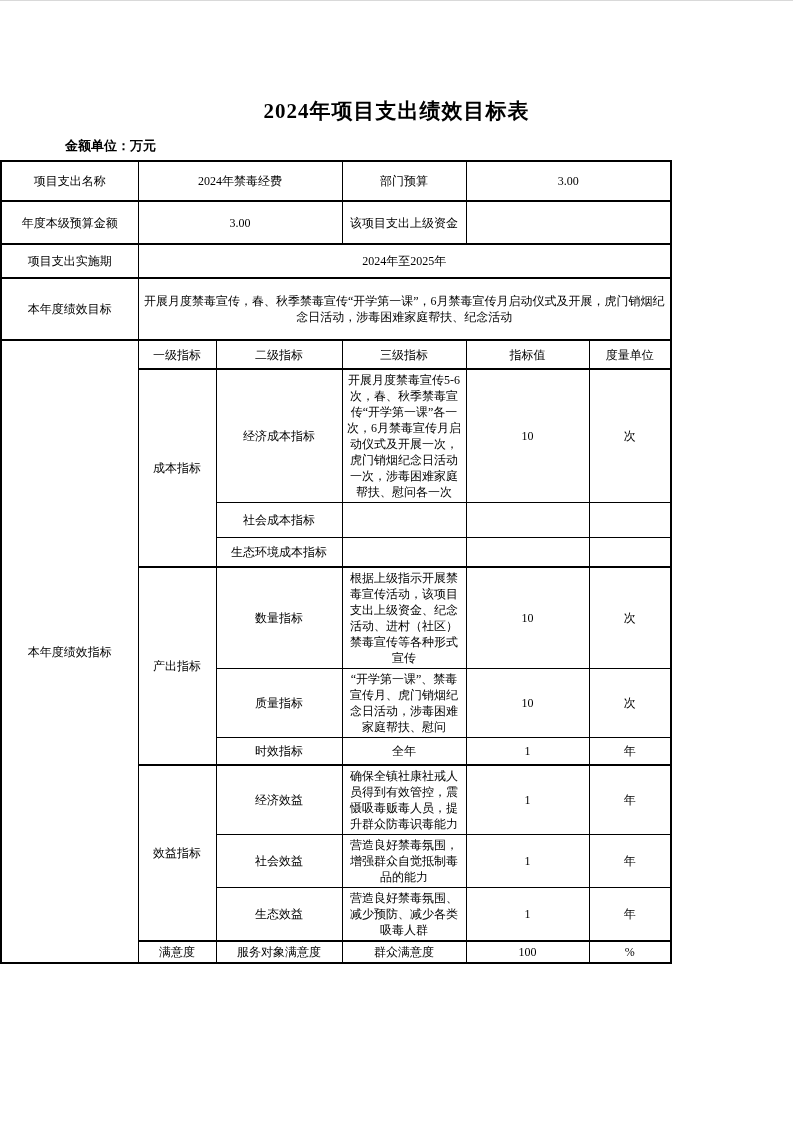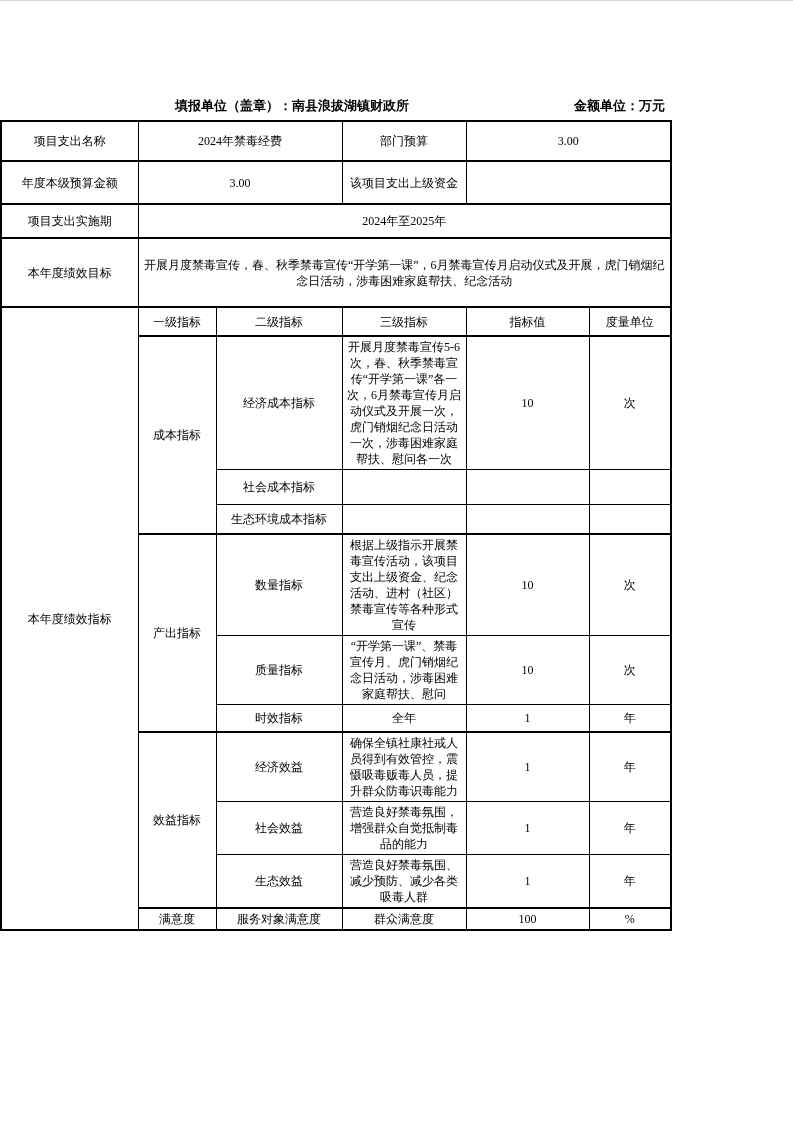--- a/index.html
+++ b/index.html
@@ -42,35 +42,35 @@
   table.perf-table td{
     border:1px solid #000;
     text-align:center;
     vertical-align:middle;
     padding:2px 3px;
     line-height:16px;
     word-break:break-all;
     overflow:hidden;
   }
   tr.major td{border-top-width:2px;}
-  .r1{height:40px}.r2{height:43px}.r3{height:34px}.r4{height:69px}
+  .r1{height:40px}.r2{height:43px}.r3{height:34px}.r4{height:62px}
   .r5{height:29px}.r6{height:132px}.r7{height:35px}.r8{height:29px}
   .r9{height:95px}.r10{height:57px}.r11{height:28px}.r12{height:57px}
   .r13{height:53px}.r14{height:39px}.r15{height:20px}
   .goal-text{line-height:17px;}
   .lv3{line-height:16.5px;padding:2px 4px;}
 </style>
 </head>
 <body>
 
 <div class="page">
 
+  <h1 class="doc-title">2024年项目支出绩效目标表</h1>
 
   <div class="subtitle-row">
-    <span class="subtitle-left">填报单位（盖章）：南县浪拔湖镇财政所</span>
     <span class="subtitle-right">金额单位：万元</span>
   </div>
 
   <table class="perf-table">
     <colgroup>
       <col style="width:137px">
         <col style="width:78px">
         <col style="width:126px">
       <col style="width:124px">
         <col style="width:123px">

